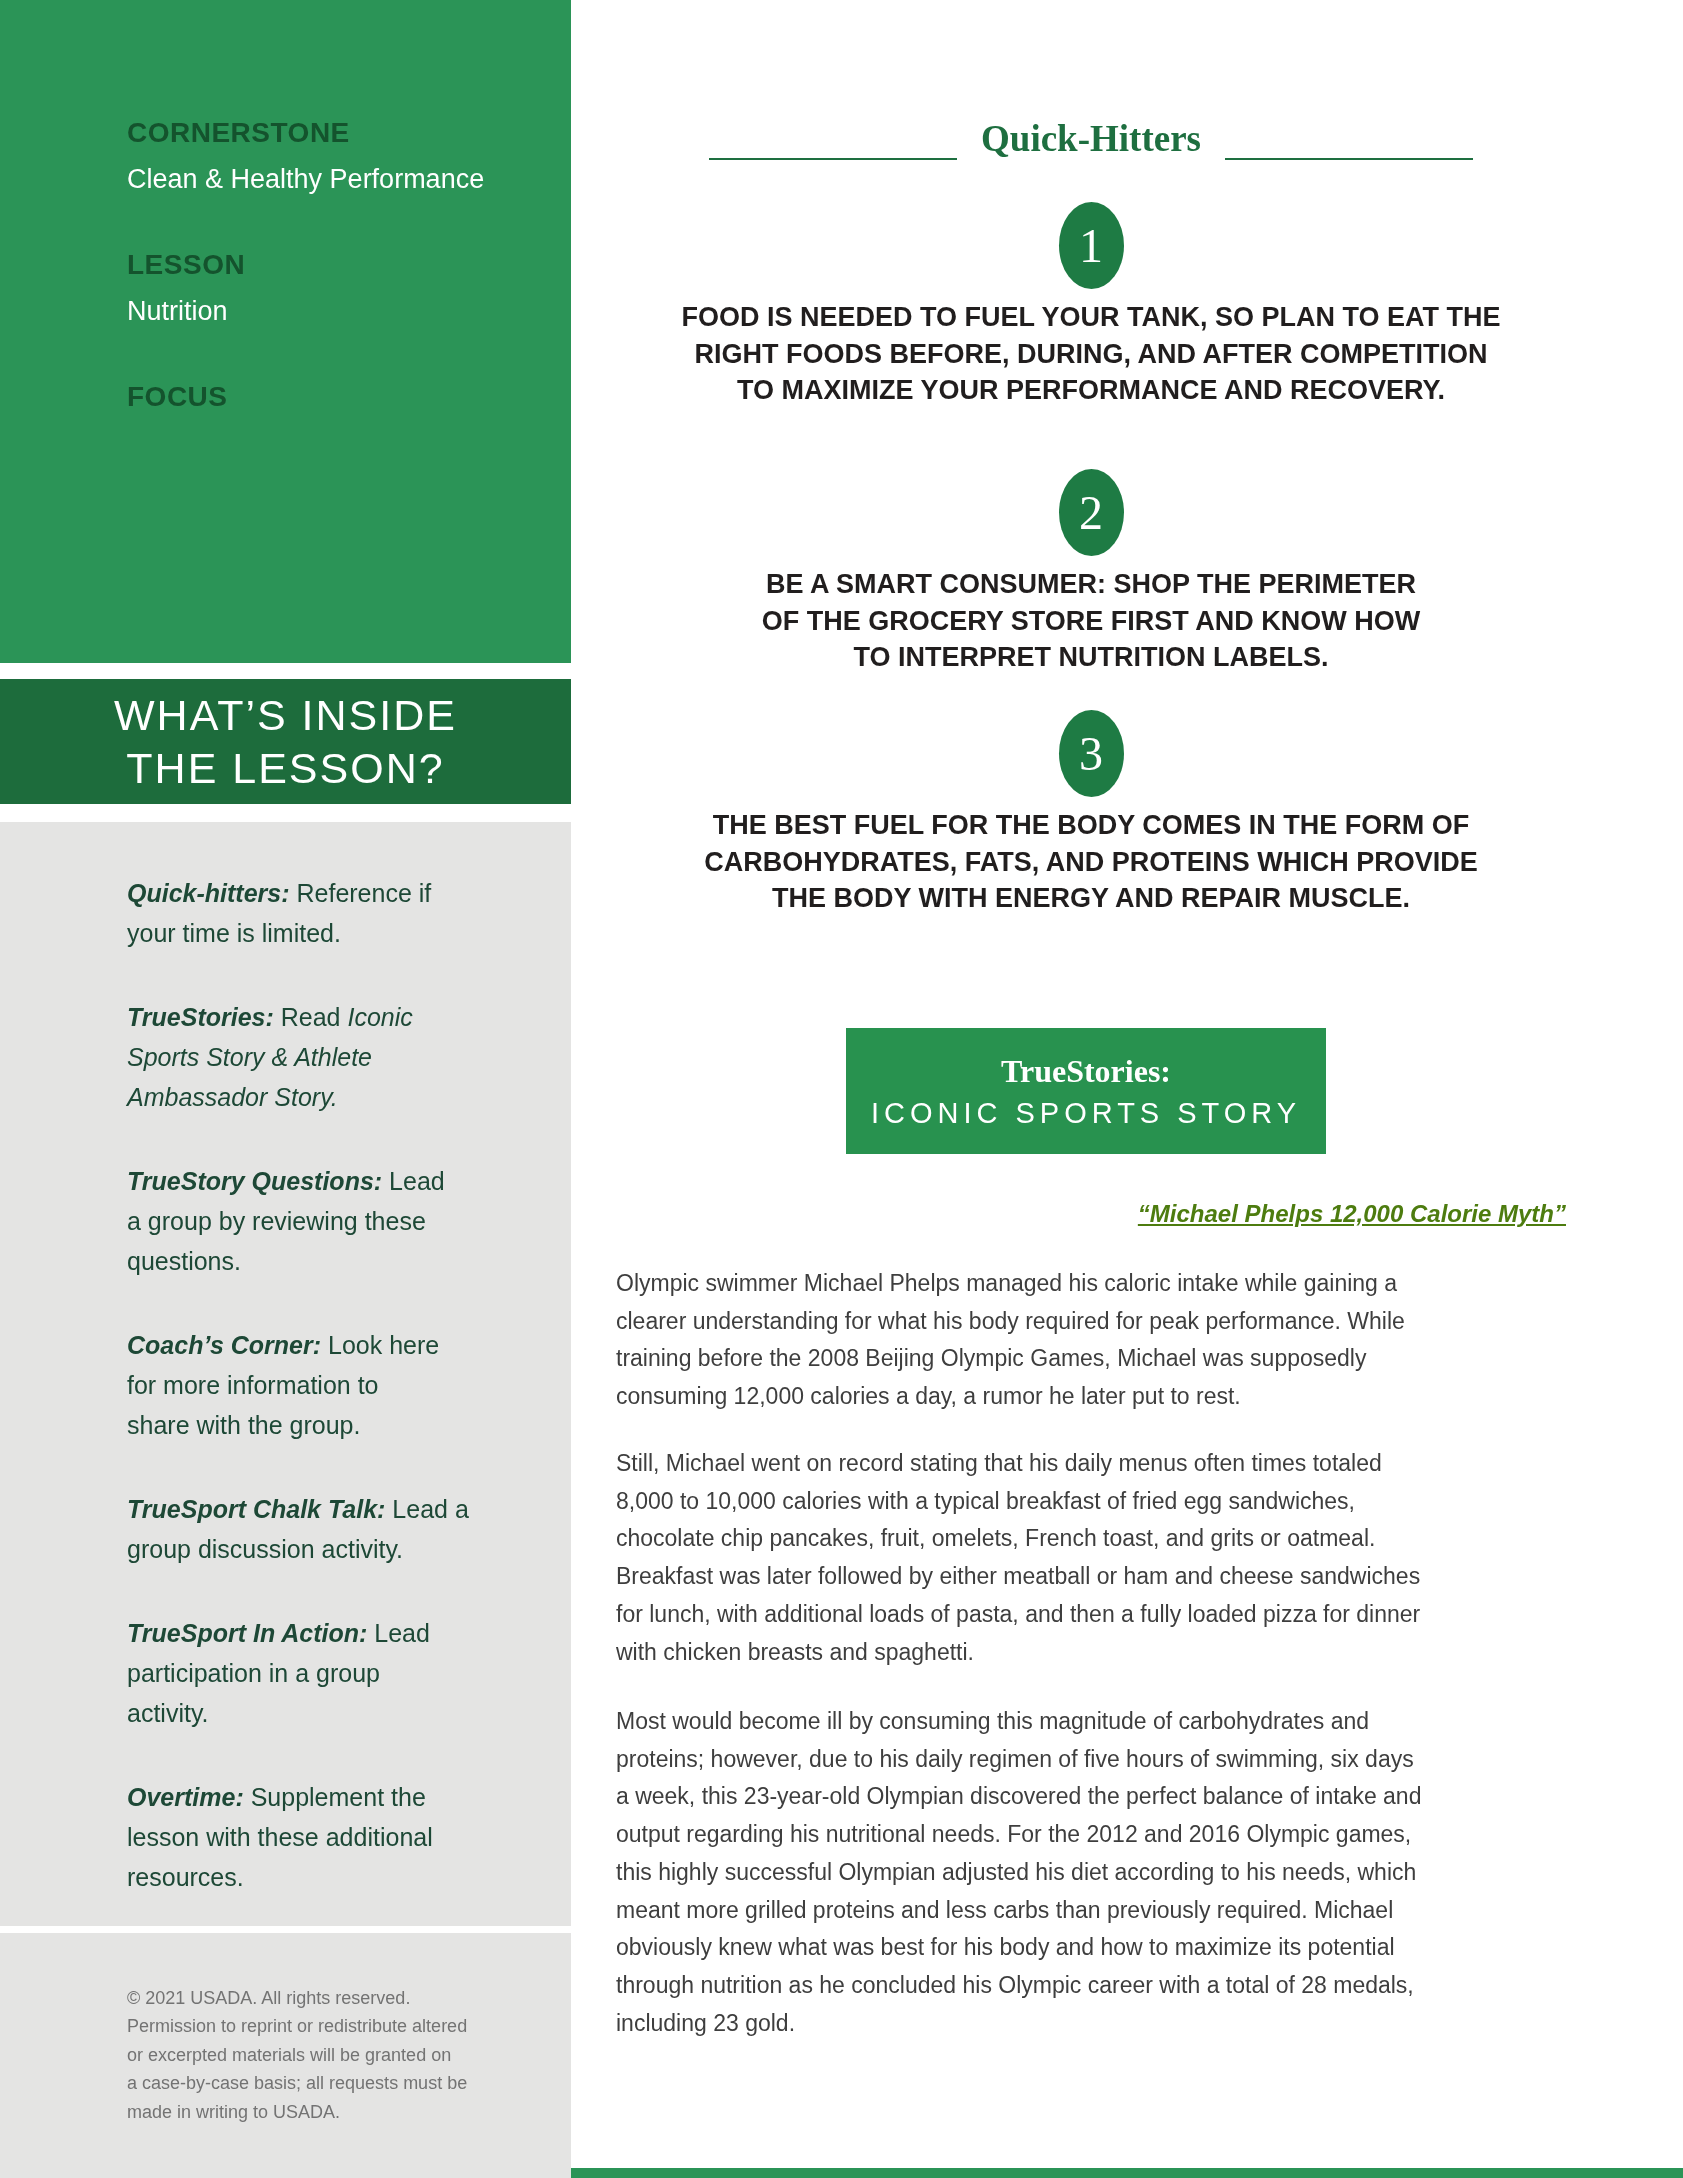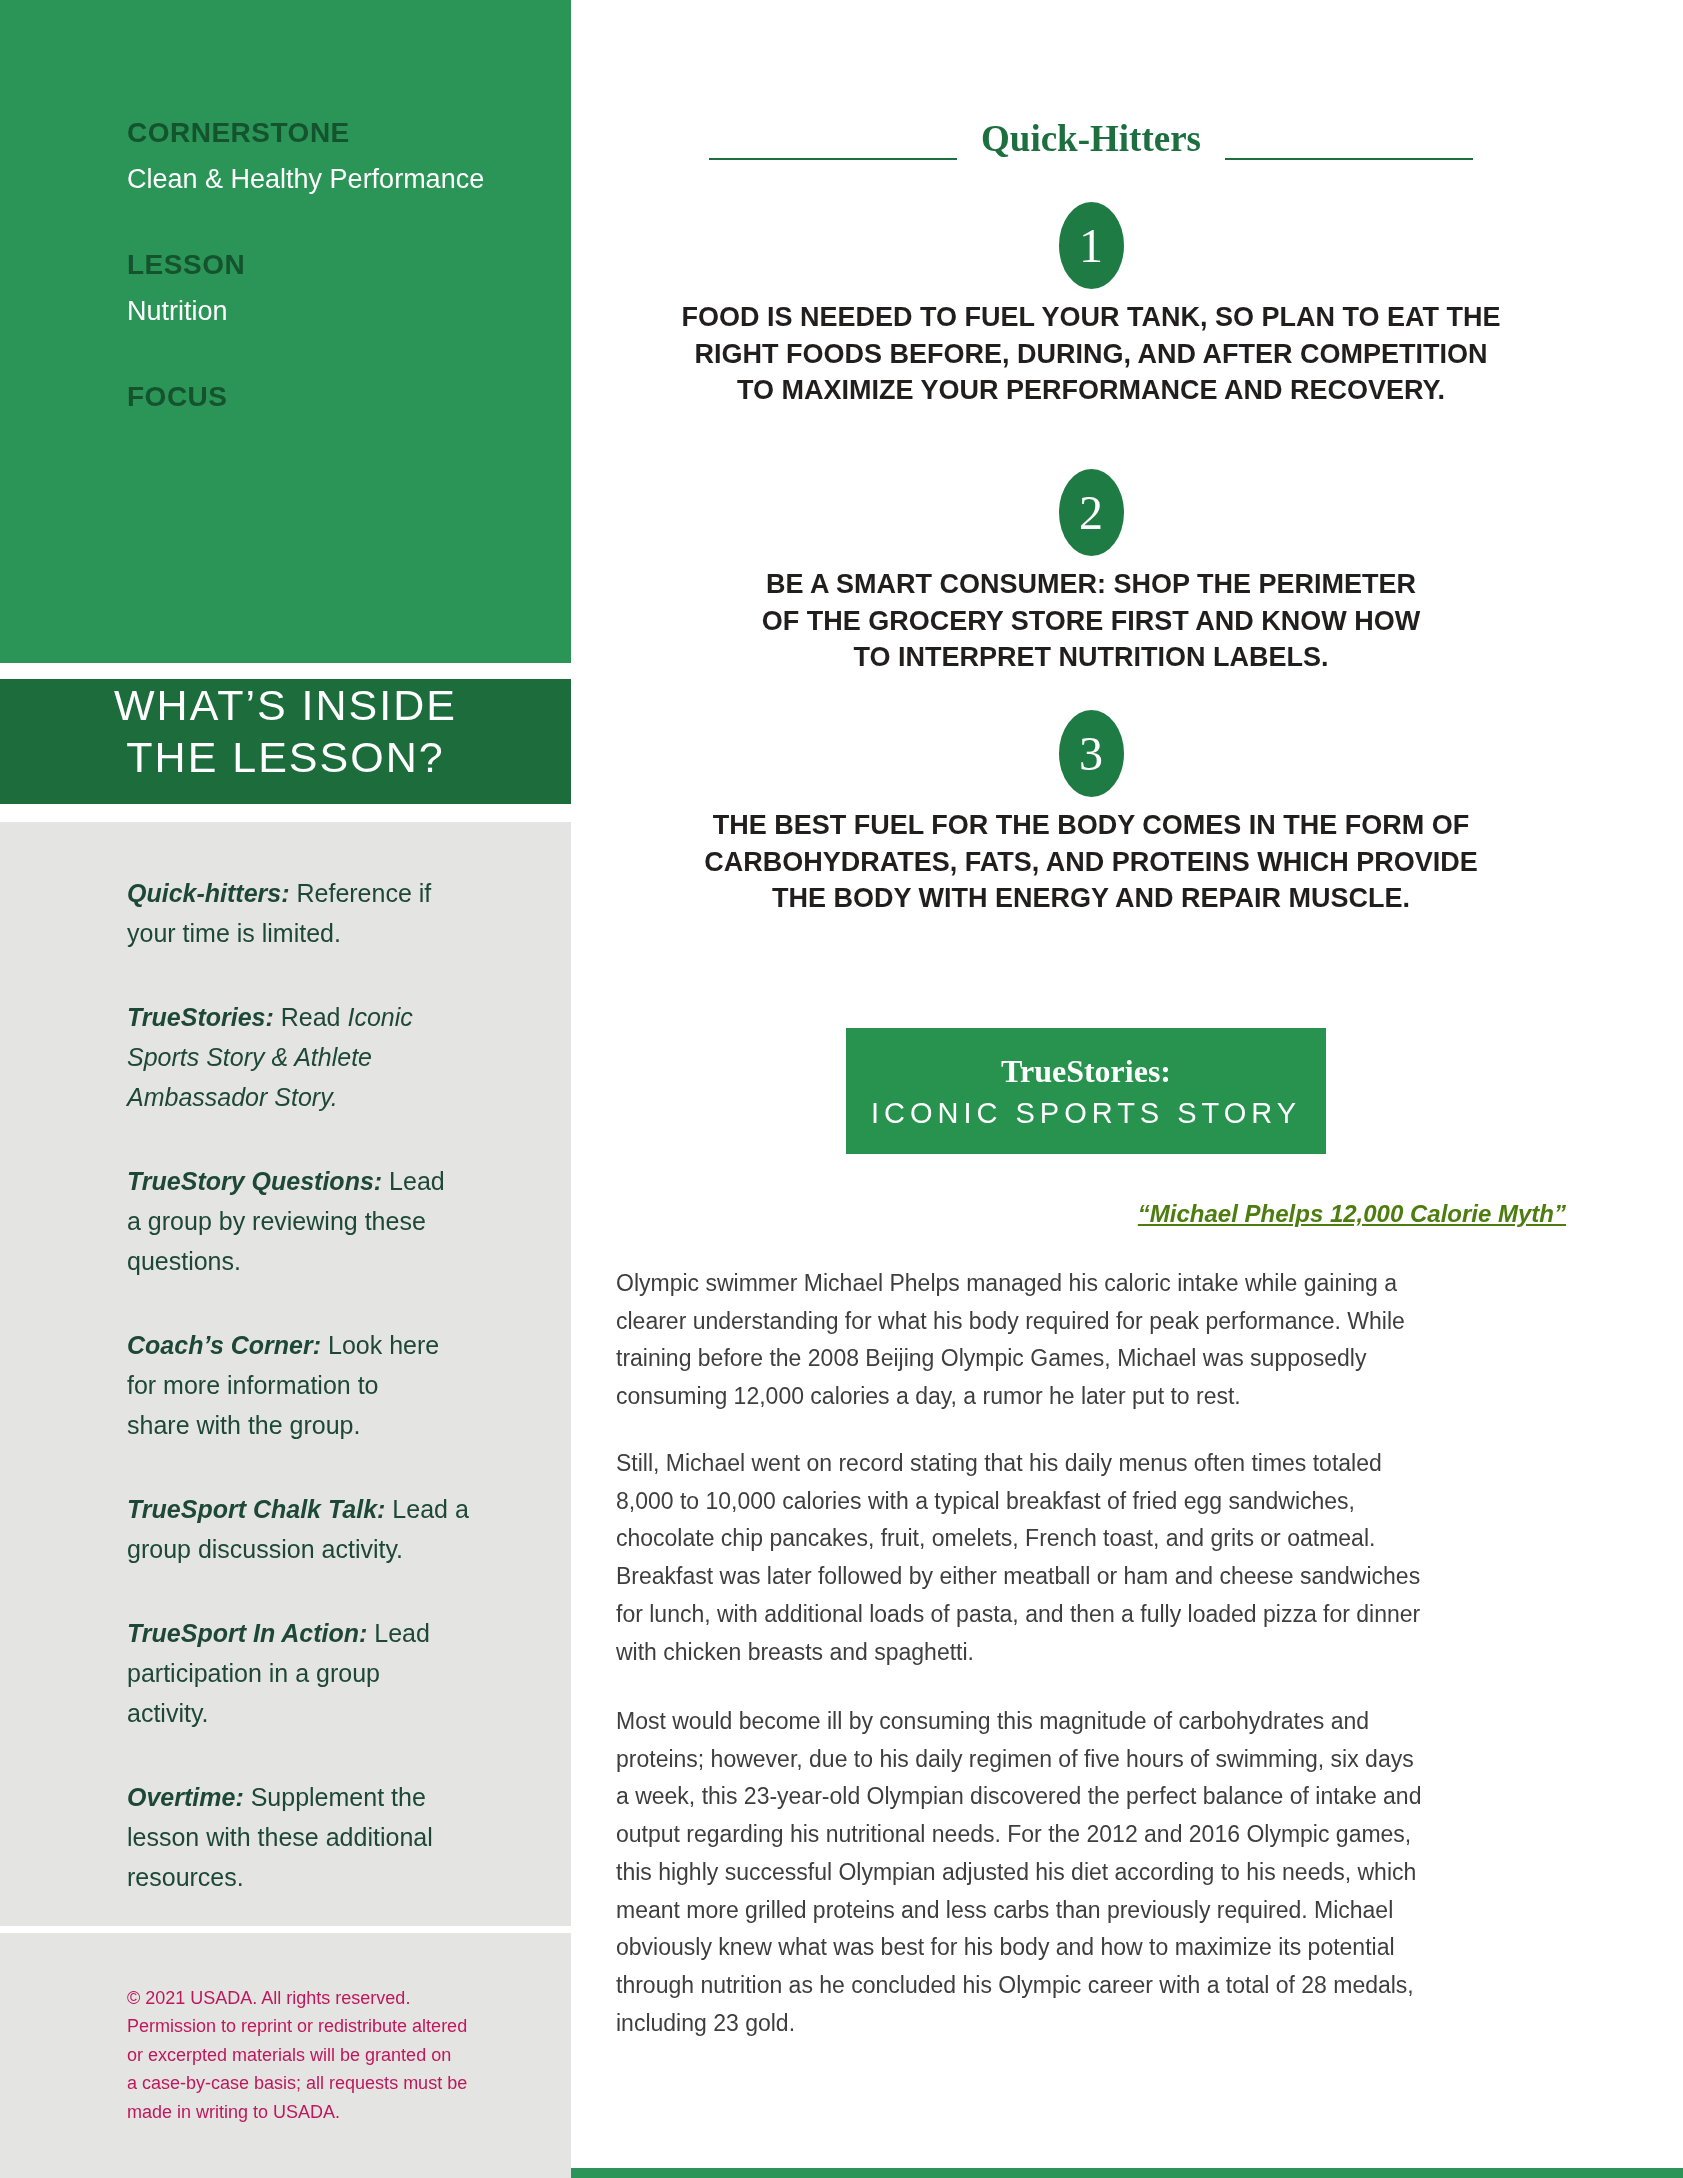--- a/index.html
+++ b/index.html
@@ -5,31 +5,31 @@
   html,body{margin:0;padding:0;background:#ffffff;}
   .page{position:relative;width:1683px;height:2178px;background:#ffffff;overflow:hidden;
         font-family:"Liberation Sans",sans-serif;}
 
   
   .sb-green{position:absolute;left:0;top:0;width:571px;height:663px;background:#2b9457;
             box-sizing:border-box;padding:117px 71px 0 127px;}
   .sb-label{font-size:28px;font-weight:700;letter-spacing:0.5px;color:#14532d;margin-bottom:10px;}
   .sb-value{font-size:27px;color:#ffffff;line-height:1.55;margin-bottom:48px;white-space:pre-line;}
   .sb-banner{position:absolute;left:0;top:679px;width:571px;height:125px;background:#1d6c3c;
-             display:flex;justify-content:center;}
+             display:flex;align-items:center;justify-content:center;}
   .sb-banner-title{color:#ffffff;font-size:43px;font-weight:400;letter-spacing:2px;line-height:1.22;
                    text-align:center;white-space:pre-line;}
   .sb-gray{position:absolute;left:0;top:822px;width:571px;height:1104px;background:#e4e4e3;
            box-sizing:border-box;padding:51px 78px 0 127px;}
   .sb-item{font-size:25px;line-height:1.6;color:#1d4836;margin-bottom:44px;white-space:pre-line;}
   .sb-item .lead{font-weight:700;font-style:italic;}
   .sb-item .it{font-style:italic;}
   .sb-copy{position:absolute;left:0;top:1933px;width:571px;height:246px;background:#e4e4e3;
            box-sizing:border-box;padding:51px 40px 0 127px;}
-  .sb-copy-text{font-size:18px;line-height:1.58;color:#be185d;white-space:pre-line;}
+  .sb-copy-text{font-size:18px;line-height:1.58;color:#737373;white-space:pre-line;}
 
   
   .main{position:absolute;left:571px;top:0;width:1112px;height:2178px;background:#ffffff;}
   .inner{position:absolute;left:45px;width:950px;}
 
   .qh-title-row{top:117px;display:flex;align-items:flex-end;justify-content:center;gap:24px;}
   .qh-rule{width:248px;height:2px;background:#1e6f40;}
   .qh-title{font-family:"Liberation Serif",serif;font-size:37px;font-weight:700;color:#1e6f40;
             margin:0;white-space:nowrap;}
 

